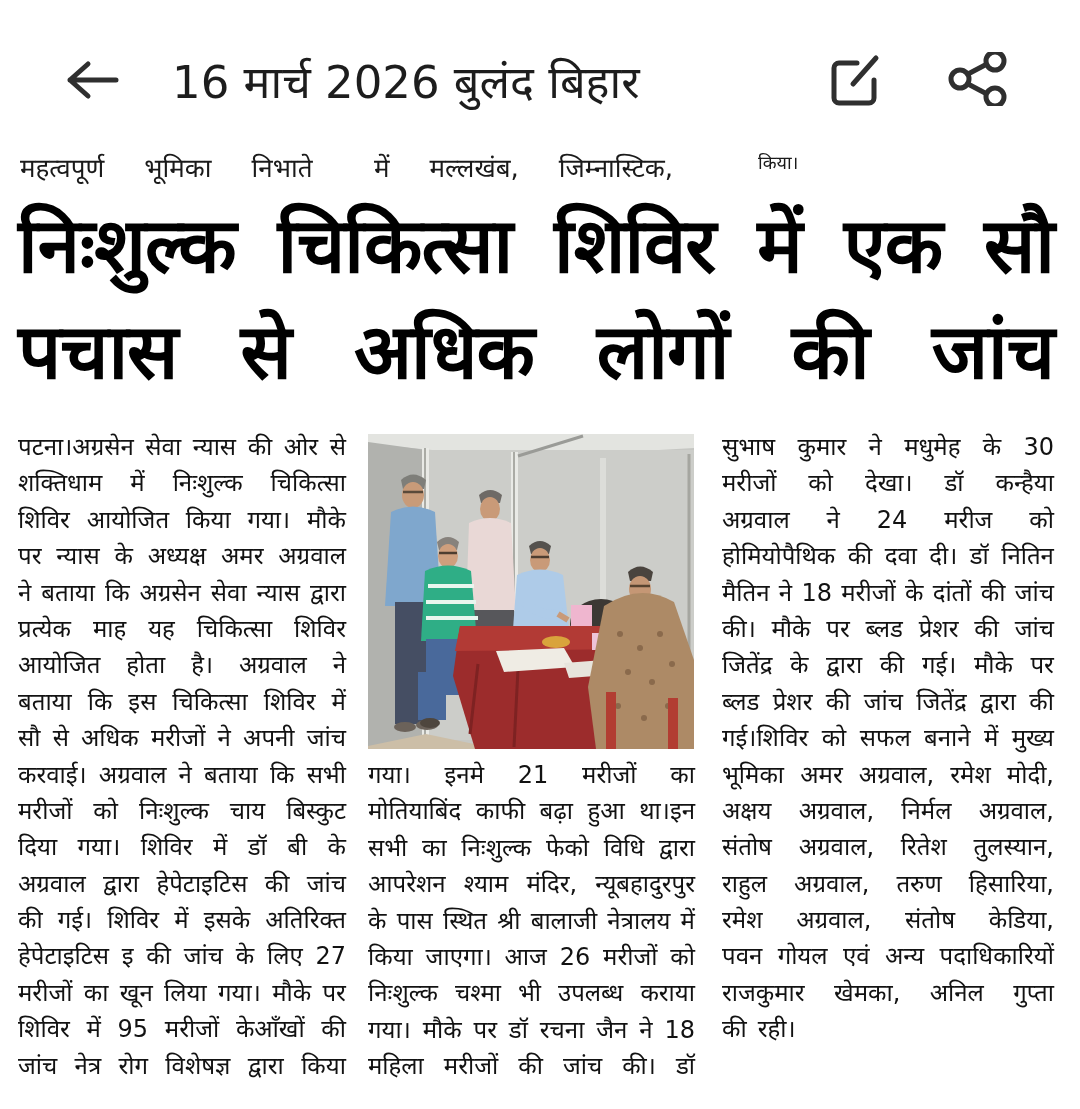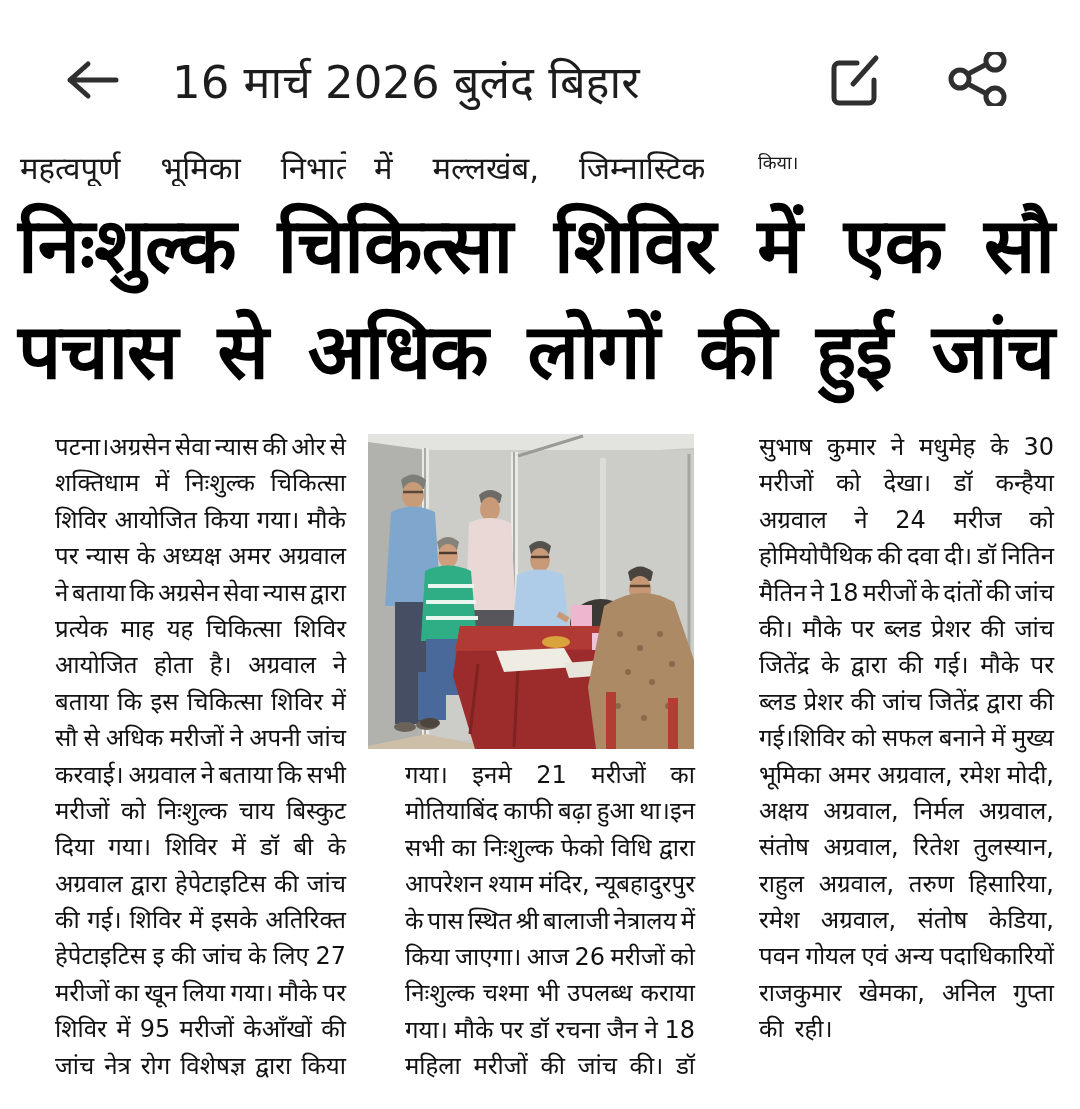--- a/index.html
+++ b/index.html
@@ -11,34 +11,34 @@
   .appbar{position:absolute;left:0;top:0;width:1080px;height:140px;background:#ffffff;text-decoration:underline;}
   .back-btn{position:absolute;left:62px;top:58px;width:58px;height:44px;cursor:pointer;}
   .app-title{position:absolute;left:172px;top:50px;font-size:45px;font-weight:400;color:#1d1d1d;white-space:nowrap;}
   .edit-btn{position:absolute;left:826px;top:48px;width:60px;height:62px;cursor:pointer;}
   .share-btn{position:absolute;left:948px;top:52px;width:62px;height:54px;cursor:pointer;}
   
   .frag{position:absolute;top:150px;color:#1a1a1a;overflow:hidden;}
   #frag-left{left:20px;width:326px;}
   #frag-mid{left:374px;width:330px;}
   #frag-right{left:758px;width:120px;font-size:18px;}
-  .fline{font-size:31px;height:36px;line-height:36px;gap:40px;}
+  .fline{font-size:26px;height:36px;line-height:36px;gap:40px;}
   
   #headline{position:absolute;left:18px;top:196px;width:1036px;color:#000;}
   .hline{font-size:76px;font-weight:bold;height:106px;align-items:baseline;line-height:100px;letter-spacing:-1px;}
   
   .jline{display:flex;justify-content:space-between;}
   .jline span{white-space:nowrap;}
   .jline.noj{justify-content:flex-start;gap:11px;}
   
   .col{position:absolute;top:429px;color:#121212;}
   #col-left{left:18px;width:328px;}
   #col-mid{left:368px;width:327px;top:757px;}
   #col-right{left:722px;width:332px;}
-  .bline{font-size:24px;height:36.4px;line-height:36.4px;align-items:baseline;margin-left:37px;}
+  .bline{font-size:24px;height:36.4px;line-height:36.4px;align-items:baseline;}
   
   #photo{position:absolute;left:368px;top:434px;width:326px;height:315px;overflow:hidden;background:#c6c7c3;}
 </style>
 </head>
 <body>
 
 <div class="appbar">
   <div class="back-btn">
     <span>
       <svg width="58" height="44" viewBox="0 0 58 44">
@@ -96,21 +96,20 @@
       <span>में</span>
       <span>एक</span>
       <span>सौ</span>
     </div>
     <div class="jline hline">
       <span>पचास</span>
       <span>से</span>
       <span>अधिक</span>
       <span>लोगों</span>
       <span>की</span>
-      <span>हुई</span>
       <span>जांच</span>
     </div>
   </div>
 
 <div class="col" id="col-left">
     <div class="jline bline">
       <span>पटना।अग्रसेन</span>
       <span>सेवा</span>
       <span>न्यास</span>
       <span>की</span>

